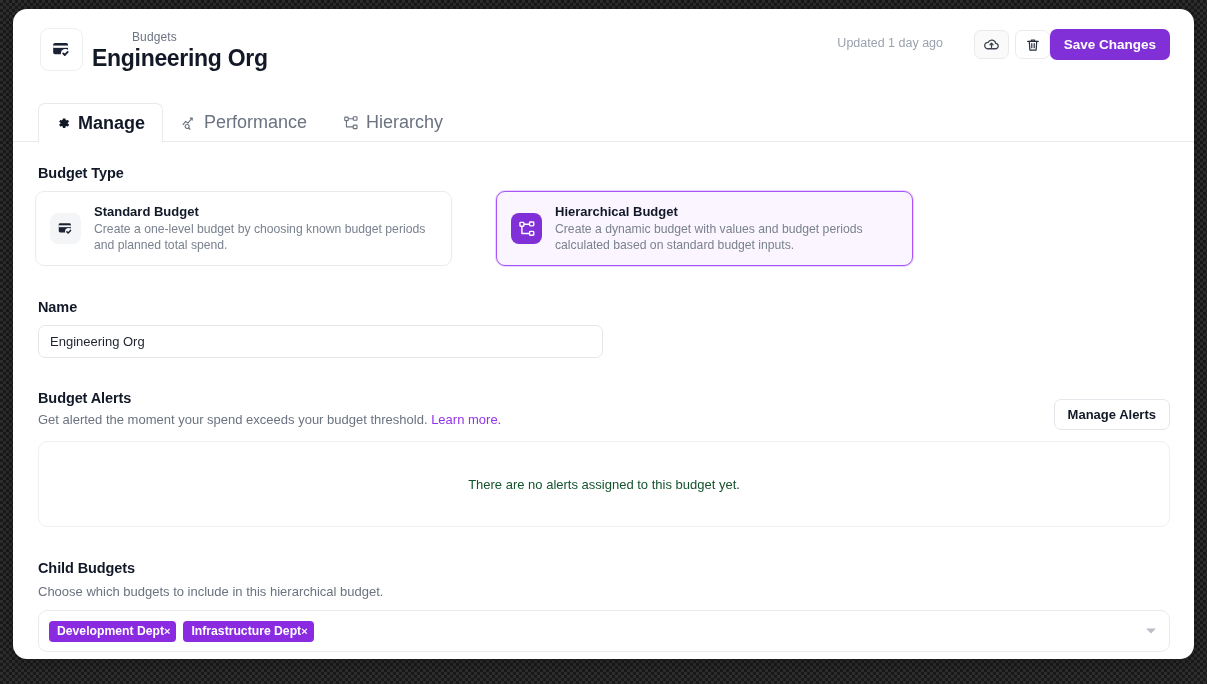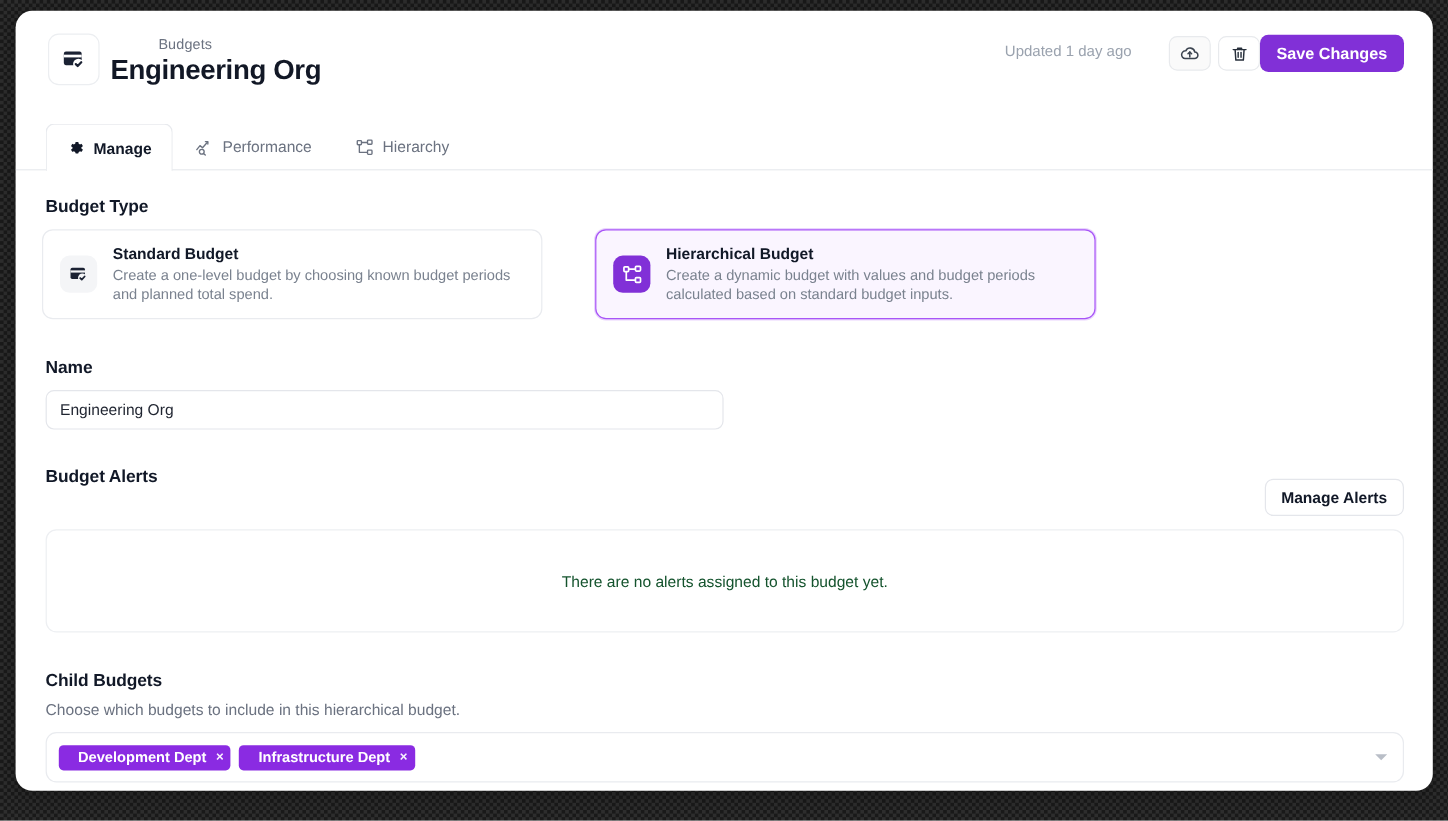--- a/index.html
+++ b/index.html
@@ -83,21 +83,21 @@
     position: absolute; left: 0; right: 0; bottom: 0;
     border-bottom: 1px solid #e8eaee;
   }
   .tabs {
     position: absolute; left: 25px; bottom: 0;
     display: flex; align-items: flex-end; gap: 0;
   }
   .tab {
     display: flex; align-items: center; gap: 7px;
     height: 39px; padding: 0 17px;
-    font-size: 13px; color: #6b7280;
+    font-size: 18px; color: #6b7280;
     cursor: pointer;
     border: 1px solid transparent;
     border-radius: 7px 7px 0 0;
     position: relative; z-index: 2;
   }
   .tab.active {
     color: #111827; font-weight: 700;
     background: #fff;
     border-color: #e8eaee;
     border-bottom-color: #ffffff;
@@ -180,22 +180,22 @@
     position: absolute; left: 25px; right: 24px; top: 468px;
     height: 42px;
     border: 1px solid #e9ebef; border-radius: 9px;
     background: #fff;
     display: flex; align-items: center;
     padding: 0 10px;
     cursor: pointer;
   }
   .chips { display: flex; align-items: center; gap: 7px; }
   .chip {
-    display: flex; align-items: center; gap: 8px;
-    height: 21px; padding: 0 6px 0 16px;
+    display: flex; align-items: center; 
+    height: 21px; padding: 0 6px 0 8px;
     background: #8a2be2; border-radius: 4px;
     color: #fff; font-size: 12.2px; font-weight: 700;
     white-space: nowrap;
   }
   .chip .x { font-size: 11px; font-weight: 700; opacity: .95; cursor: pointer; }
   .ms-caret {
     position: absolute; right: 13px; top: 50%;
     transform: translateY(-50%);
     width: 0; height: 0;
     border-left: 5px solid transparent;
@@ -325,20 +325,24 @@
                 <span>calculated based on standard budget inputs.</span>
               </div>
             </div>
           </div>
         </div>
 
         <div class="sec-title h-name">Name</div>
         <input class="name-input" type="text" value="Engineering Org" style="">
 
         <div class="sec-title h-alerts">Budget Alerts</div>
+        <div class="sec-sub p-alerts">
+          <span>Get alerted the moment your spend exceeds your budget threshold.</span>
+          <a href="#">Learn more.</a>
+        </div>
         <button class="manage-alerts">Manage Alerts</button>
 
         <div class="alerts-box">
           <span class="alerts-empty">There are no alerts assigned to this budget yet.</span>
         </div>
 
         <div class="sec-title h-child">Child Budgets</div>
         <div class="sec-sub p-child">Choose which budgets to include in this hierarchical budget.</div>
 
         <div class="multiselect">

